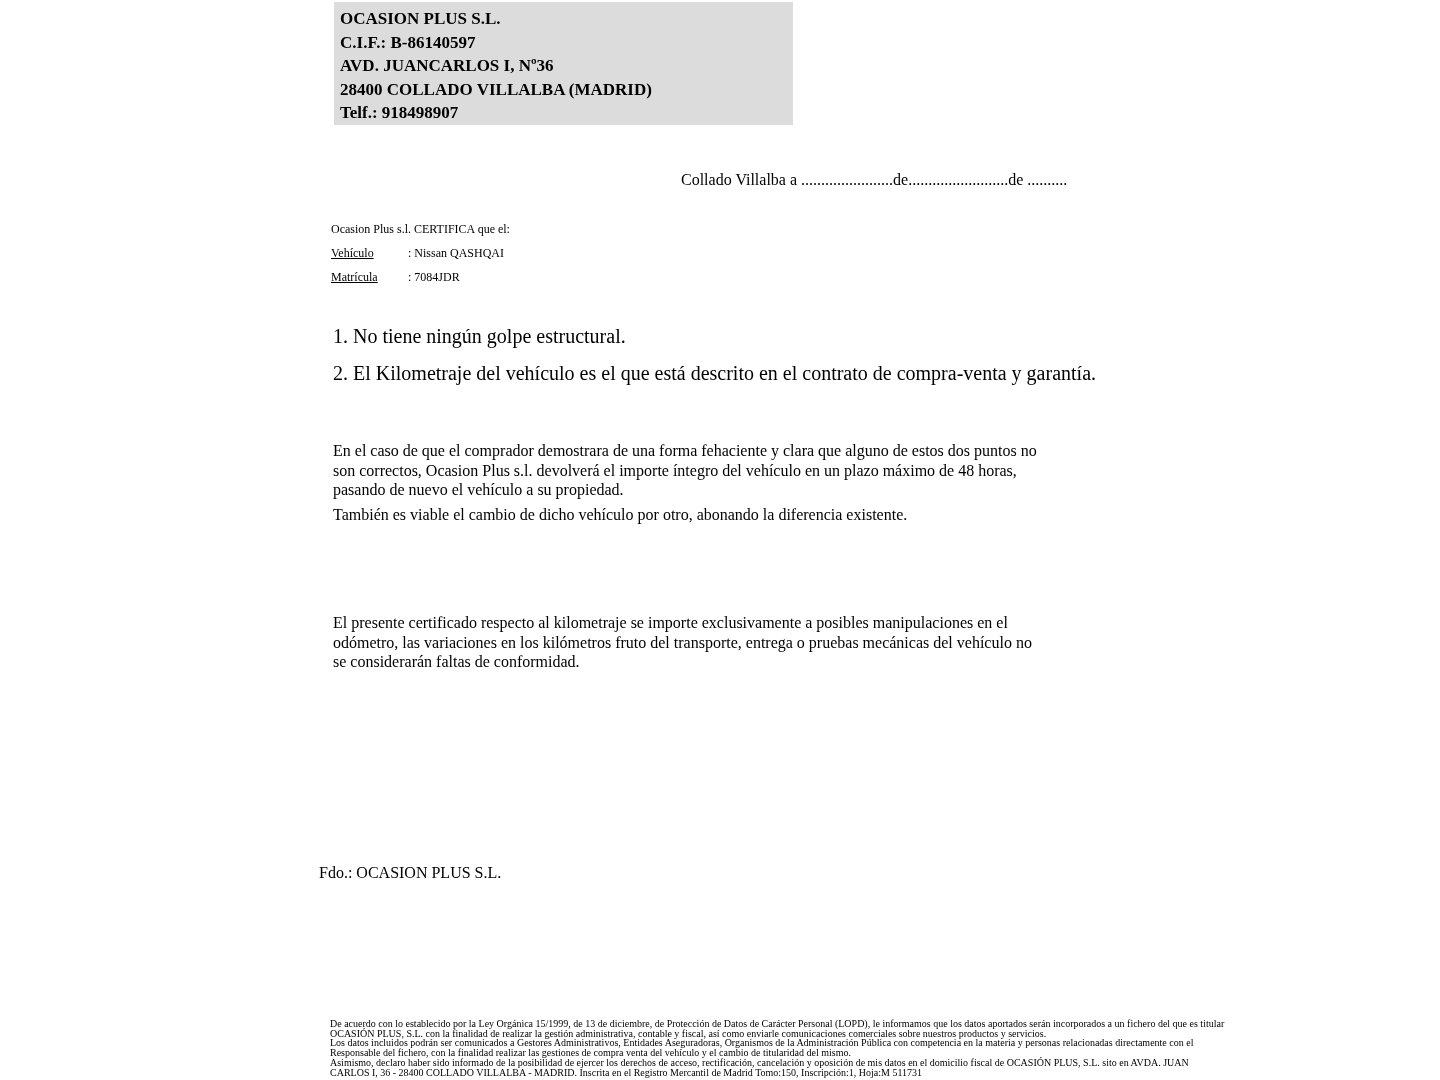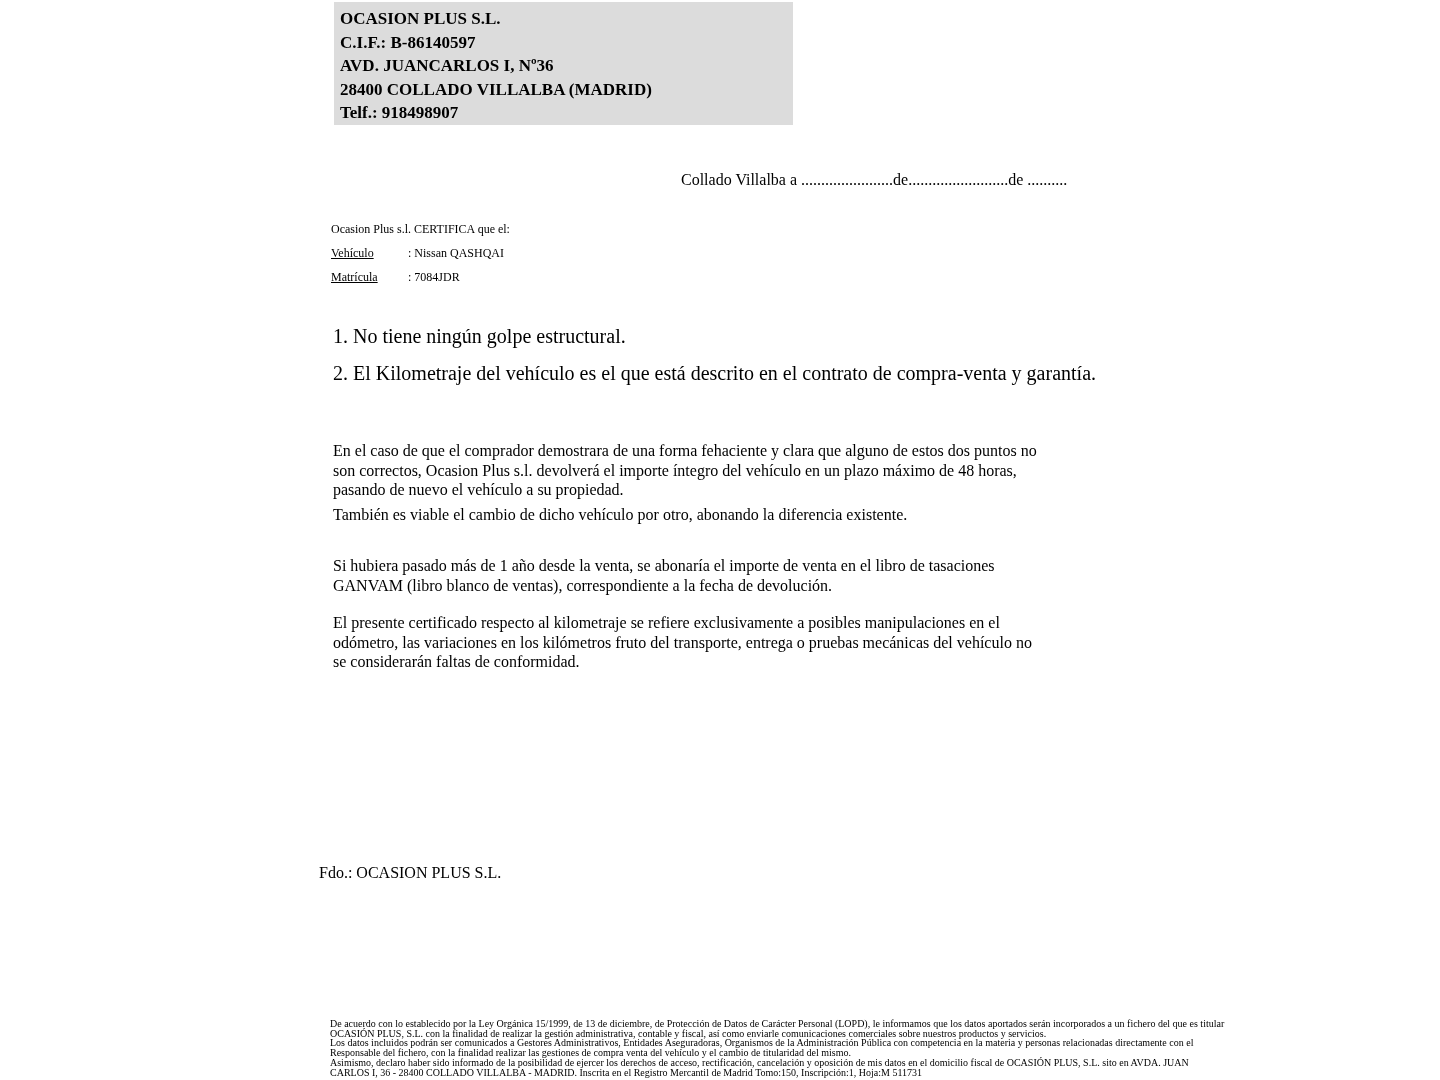--- a/index.html
+++ b/index.html
@@ -112,23 +112,21 @@
     <div class="field-row"><span class="field-label-wrap"><span class="field-label">Matrícula</span></span><span class="field-value">: 7084JDR</span></div>
   </div>
 
   <div class="point point-1">1. No tiene ningún golpe estructural.</div>
   <div class="point point-2">2. El Kilometraje del vehículo es el que está descrito en el contrato de compra-venta y garantía.</div>
 
   <div class="para para-1">En el caso de que el comprador demostrara de una forma fehaciente y clara que alguno de estos dos puntos no
 son correctos, Ocasion Plus s.l. devolverá el importe íntegro del vehículo en un plazo máximo de 48 horas,
 pasando de nuevo el vehículo a su propiedad.</div>
   <div class="para para-2">También es viable el cambio de dicho vehículo por otro, abonando la diferencia existente.</div>
-  <div class="para para-3">Si hubiera pasado más de 1 año desde la venta, se abonaría el importe de venta en el libro de tasaciones
-GANVAM (libro blanco de ventas), correspondiente a la fecha de devolución.</div>
-  <div class="para para-4">El presente certificado respecto al kilometraje se refiere exclusivamente a posibles manipulaciones en el
+  <div class="para para-4">El presente certificado respecto al kilometraje se importe exclusivamente a posibles manipulaciones en el
 odómetro, las variaciones en los kilómetros fruto del transporte, entrega o pruebas mecánicas del vehículo no
 se considerarán faltas de conformidad.</div>
 
   <div class="signature">Fdo.: OCASION PLUS S.L.</div>
 
   <div class="legal-footer">
     <div class="legal-para">De acuerdo con lo establecido por la Ley Orgánica 15/1999, de 13 de diciembre, de Protección de Datos de Carácter Personal (LOPD), le informamos que los datos aportados serán incorporados a un fichero del que es titular
 OCASIÓN PLUS, S.L. con la finalidad de realizar la gestión administrativa, contable y fiscal, así como enviarle comunicaciones comerciales sobre nuestros productos y servicios.</div>
     <div class="legal-para">Los datos incluidos podrán ser comunicados a Gestores Administrativos, Entidades Aseguradoras, Organismos de la Administración Pública con competencia en la materia y personas relacionadas directamente con el
 Responsable del fichero, con la finalidad realizar las gestiones de compra venta del vehículo y el cambio de titularidad del mismo.</div>

